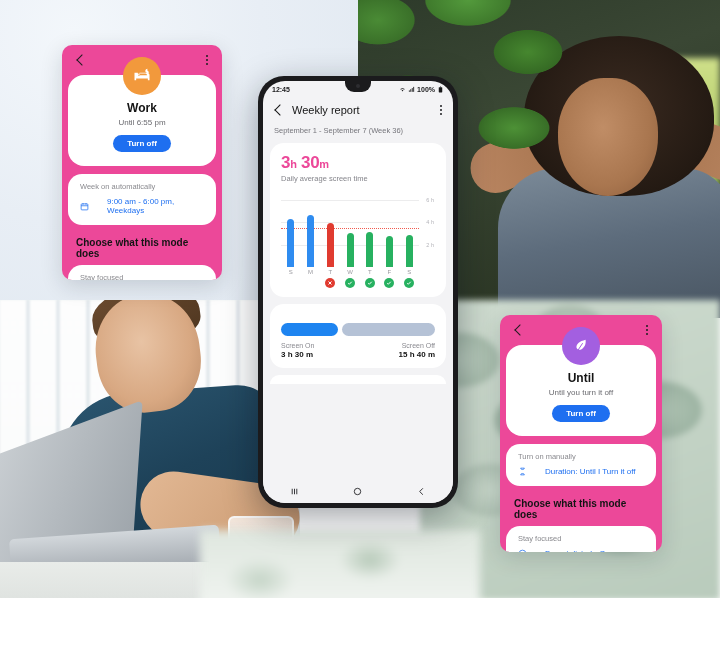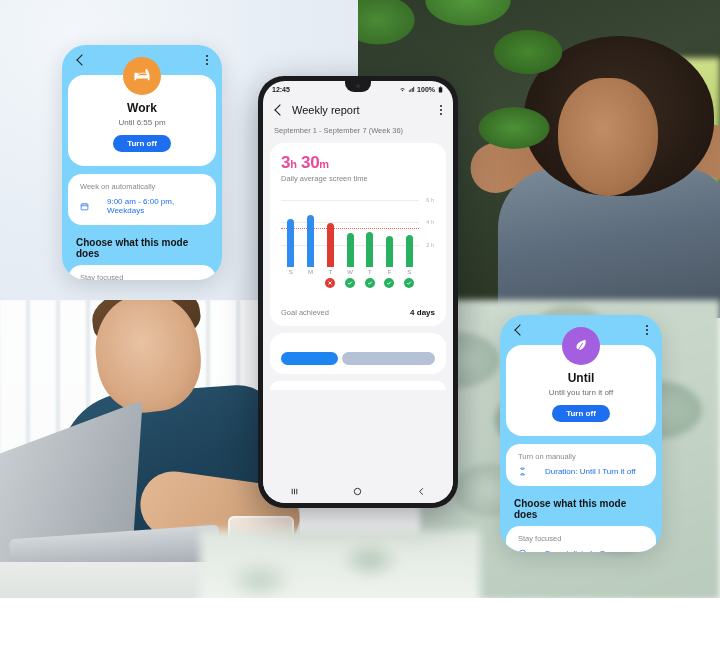--- a/index.html
+++ b/index.html
@@ -152,22 +152,22 @@
       linear-gradient(180deg,#dfe7df,#ffffff);
     filter: blur(4px);
   }
   .bg-white-bottom {
     left: 0; top: 598px; width: 720px; height: 56px; background: #ffffff;
   }
 
   
   .mode-card {
     position: absolute;
-    background: #7dd3fc;
-    border-radius: 24px;
+    background: #ec4899;
+    border-radius: 10px;
     box-shadow: 0 6px 22px rgba(20,30,45,.16);
     overflow: hidden;
     font-size: 9px;
   }
   .card-top {
     height: 30px; display: flex; align-items: center;
     justify-content: space-between; padding: 0 12px;
   }
   .chev-back {
     width: 12px; height: 12px; position: relative; cursor: pointer;
@@ -538,31 +538,37 @@
             </div>
             <div class="mark-cell">
               <div class="mark" style="background: rgb(39, 177, 96);">
                 <svg viewBox="0 0 24 24" fill="none" stroke="#fff" stroke-width="4">
                   <path d="M5 13l4 4 10-10"></path>
                 </svg>
               </div>
             </div>
           </div>
 
-        <div class="goal-row">
-          <span class="goal-lab">Goal achieved</span>
-          <span class="goal-val">4 days</span>
-        </div>
       </div>
 
       <div class="panel">
         <div class="splitbar">
           <div class="split-on" id="splitOn" style="width: 37%;"></div>
           <div class="split-off"></div>
         </div>
+        <div class="split-legend">
+          <div>
+            <div class="sl-lab">Screen On</div>
+            <div class="sl-val">3 h 30 m</div>
+          </div>
+          <div class="sl-right">
+            <div class="sl-lab">Screen Off</div>
+            <div class="sl-val">15 h 40 m</div>
+          </div>
+        </div>
       </div>
 
       <div class="partial"></div>
 
       <div class="navbar">
         <svg viewBox="0 0 24 24" fill="none" stroke="#26262a" stroke-width="2">
           <path d="M7 6v12M12 6v12M17 6v12"></path>
         </svg>
         <svg viewBox="0 0 24 24" fill="none" stroke="#26262a" stroke-width="2">
           <circle cx="12" cy="12" r="7"></circle>

